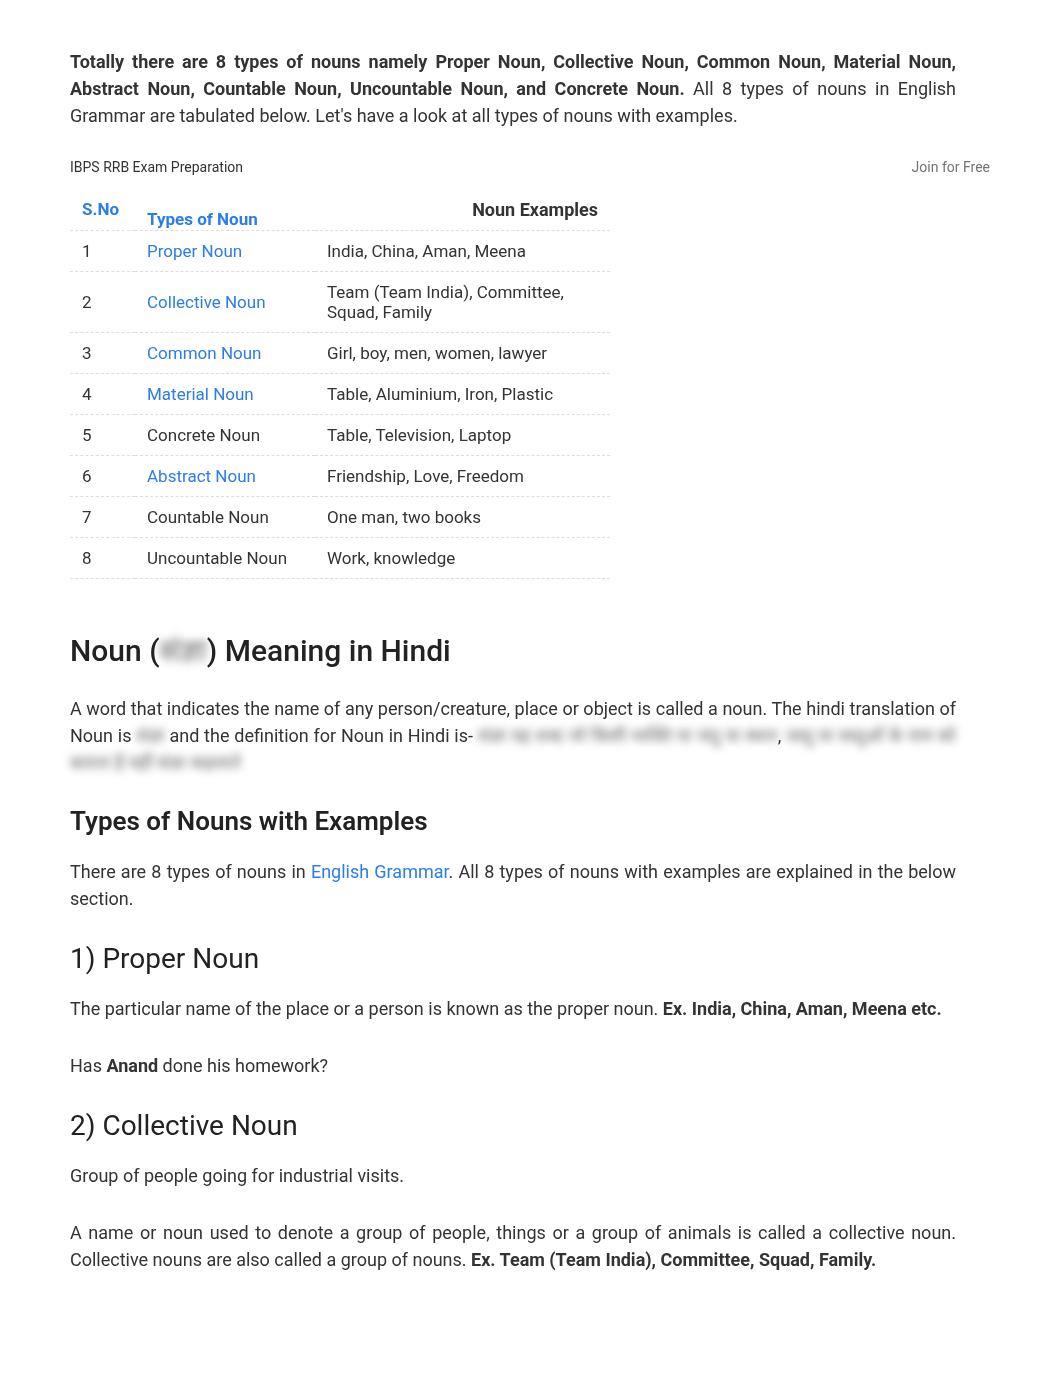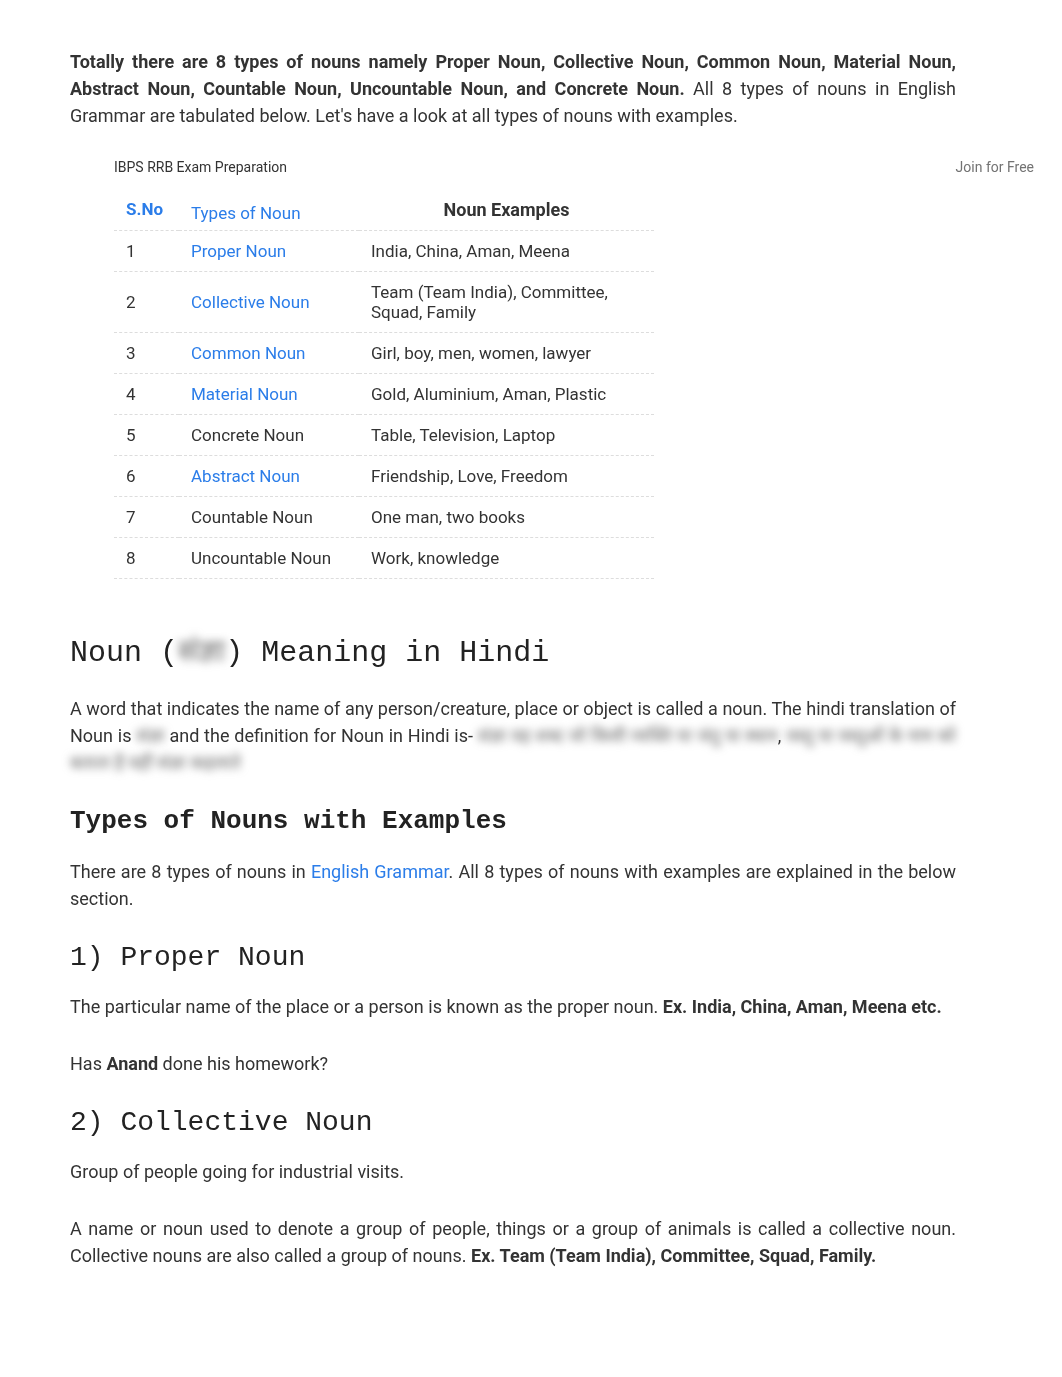--- a/index.html
+++ b/index.html
@@ -40,21 +40,21 @@
       color: #737373;
       z-index: 2;
     }
     table {
       border-collapse: separate;
       border-spacing: 0 0;
       width: 100%;
       margin-bottom: 50px;
     }
     th {
-      text-align: center;
+      text-align: right;
       font-weight: 700;
       font-size: 18px;
       padding: 10px 12px;
     }
     td {
       padding: 10px 12px;
       font-size: 17px;
       border-top: 1px dashed #ddd;
     }
     tr:last-child td {
@@ -68,21 +68,20 @@
     }
     .link {
       color: #2b7de9;
       text-decoration: none;
     }
     h2 {
       font-size: 30px;
       font-weight: 500;
       margin-bottom: 25px;
       color: #222;
-      font-family: Liberation Mono, monospace;
     }
     .para {
       font-size: 18px;
       line-height: 1.5;
       margin-bottom: 30px;
       text-align: justify;
     }
     .blur {
       filter: blur(4px);
       color: #666;
@@ -100,21 +99,20 @@
       margin-bottom: 22px;
       margin-top: 15px;
       color: #222;
     }
     .inline-bold {
       font-weight: 700;
     }
     .table-wrapper {
       width: 540px;
       position: relative;
-      margin-left: 44px;
     }
     .header-row-wrap {
       position: relative;
       height: 30px;
     }
   </style>
 </head>
 <body>
 
 <div class="content">
@@ -128,21 +126,21 @@
       <span class="header-left">IBPS RRB Exam Preparation</span>
       <span class="header-right" style="right:-380px">Join for Free</span>
     </div>
     <table>
       <thead>
         <tr>
           <th class="sno-col" style="position:relative">
             <span style="position:absolute;color:#2b7de9;left:12px;top:10px;font-size:17px">S.No</span>
           </th>
           <th class="type-col" style="position:relative">
-            <span style="position:absolute;color:#2b7de9;left:12px;top:14px;font-size:17px;font-weight:400">Types of Noun</span>
+            <span style="position:absolute;color:#2b7de9;left:12px;top:20px;font-size:17px;font-weight:700">Types of Noun</span>
           </th>
           <th>Noun Examples</th>
         </tr>
       </thead>
       <tbody id="table-body">
           <tr>
             <td>1</td>
             <td><a class="link" href="#">Proper Noun</a></td>
             <td>India, China, Aman, Meena</td>
           </tr>
@@ -152,21 +150,21 @@
             <td>Team (Team India), Committee, Squad, Family</td>
           </tr>
           <tr>
             <td>3</td>
             <td><a class="link" href="#">Common Noun</a></td>
             <td>Girl, boy, men, women, lawyer</td>
           </tr>
           <tr>
             <td>4</td>
             <td><a class="link" href="#">Material Noun</a></td>
-            <td>Gold, Aluminium, Aman, Plastic</td>
+            <td>Table, Aluminium, Iron, Plastic</td>
           </tr>
           <tr>
             <td>5</td>
             <td>Concrete Noun</td>
             <td>Table, Television, Laptop</td>
           </tr>
           <tr>
             <td>6</td>
             <td><a class="link" href="#">Abstract Noun</a></td>
             <td>Friendship, Love, Freedom</td>

